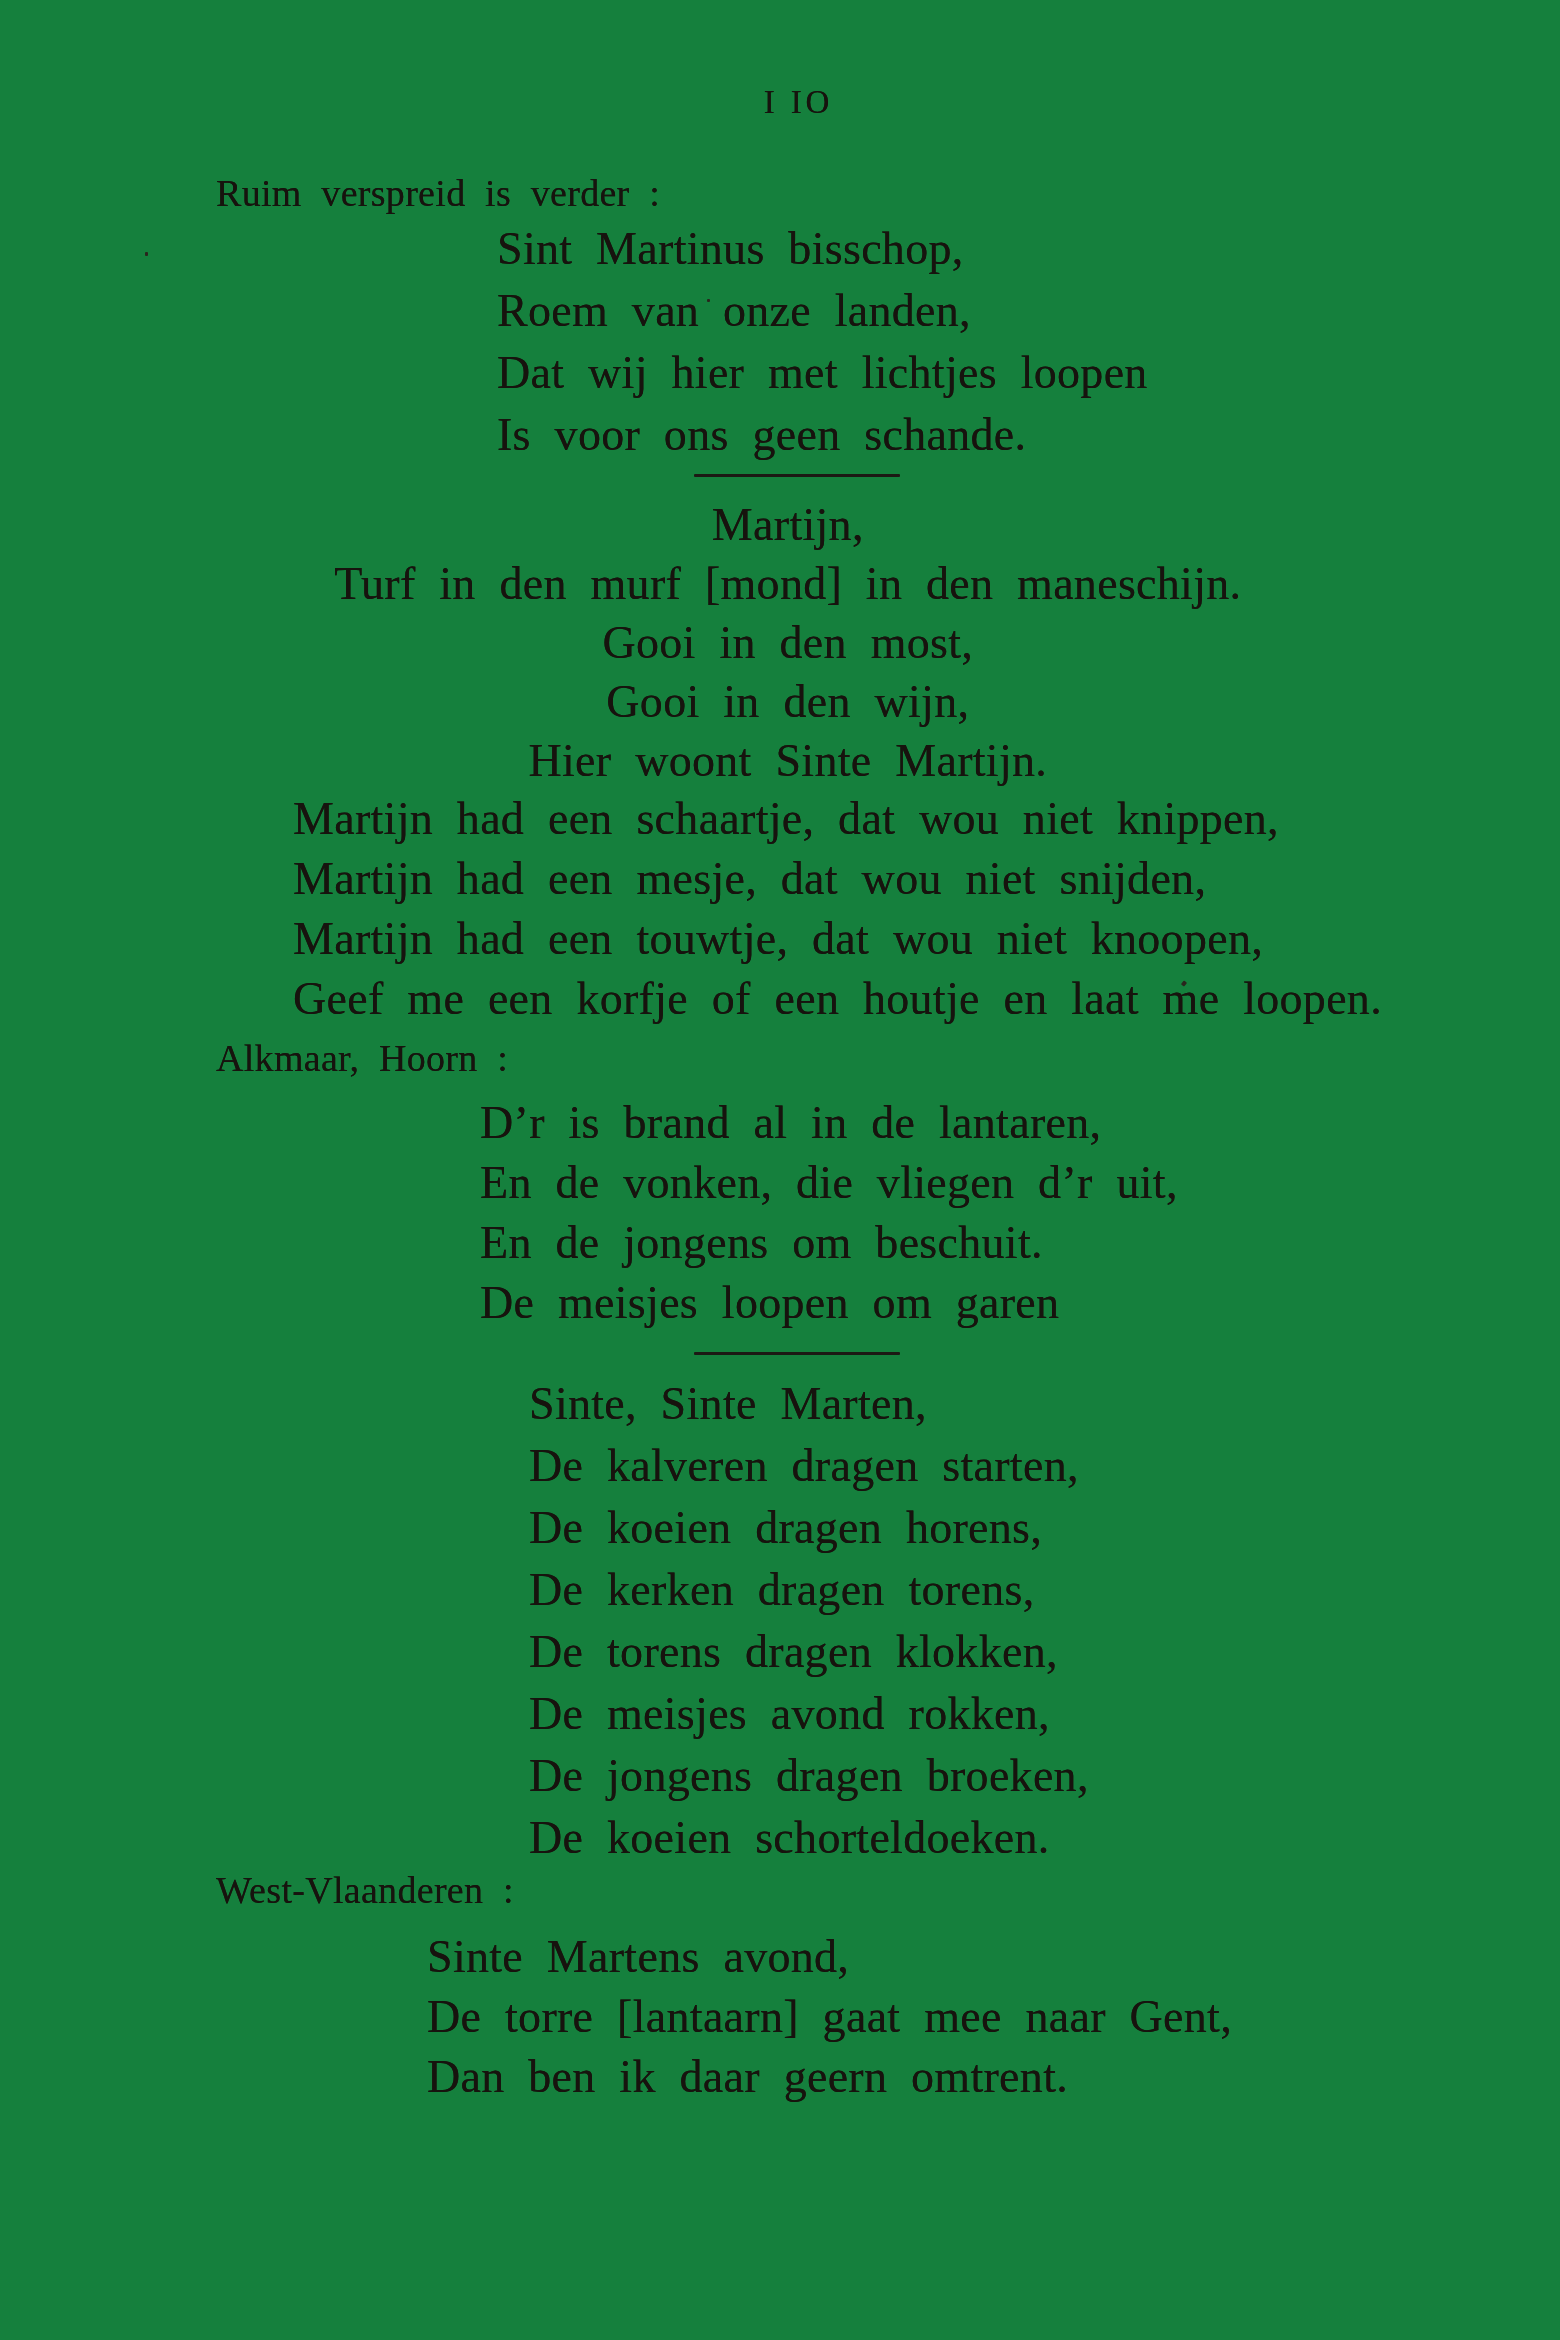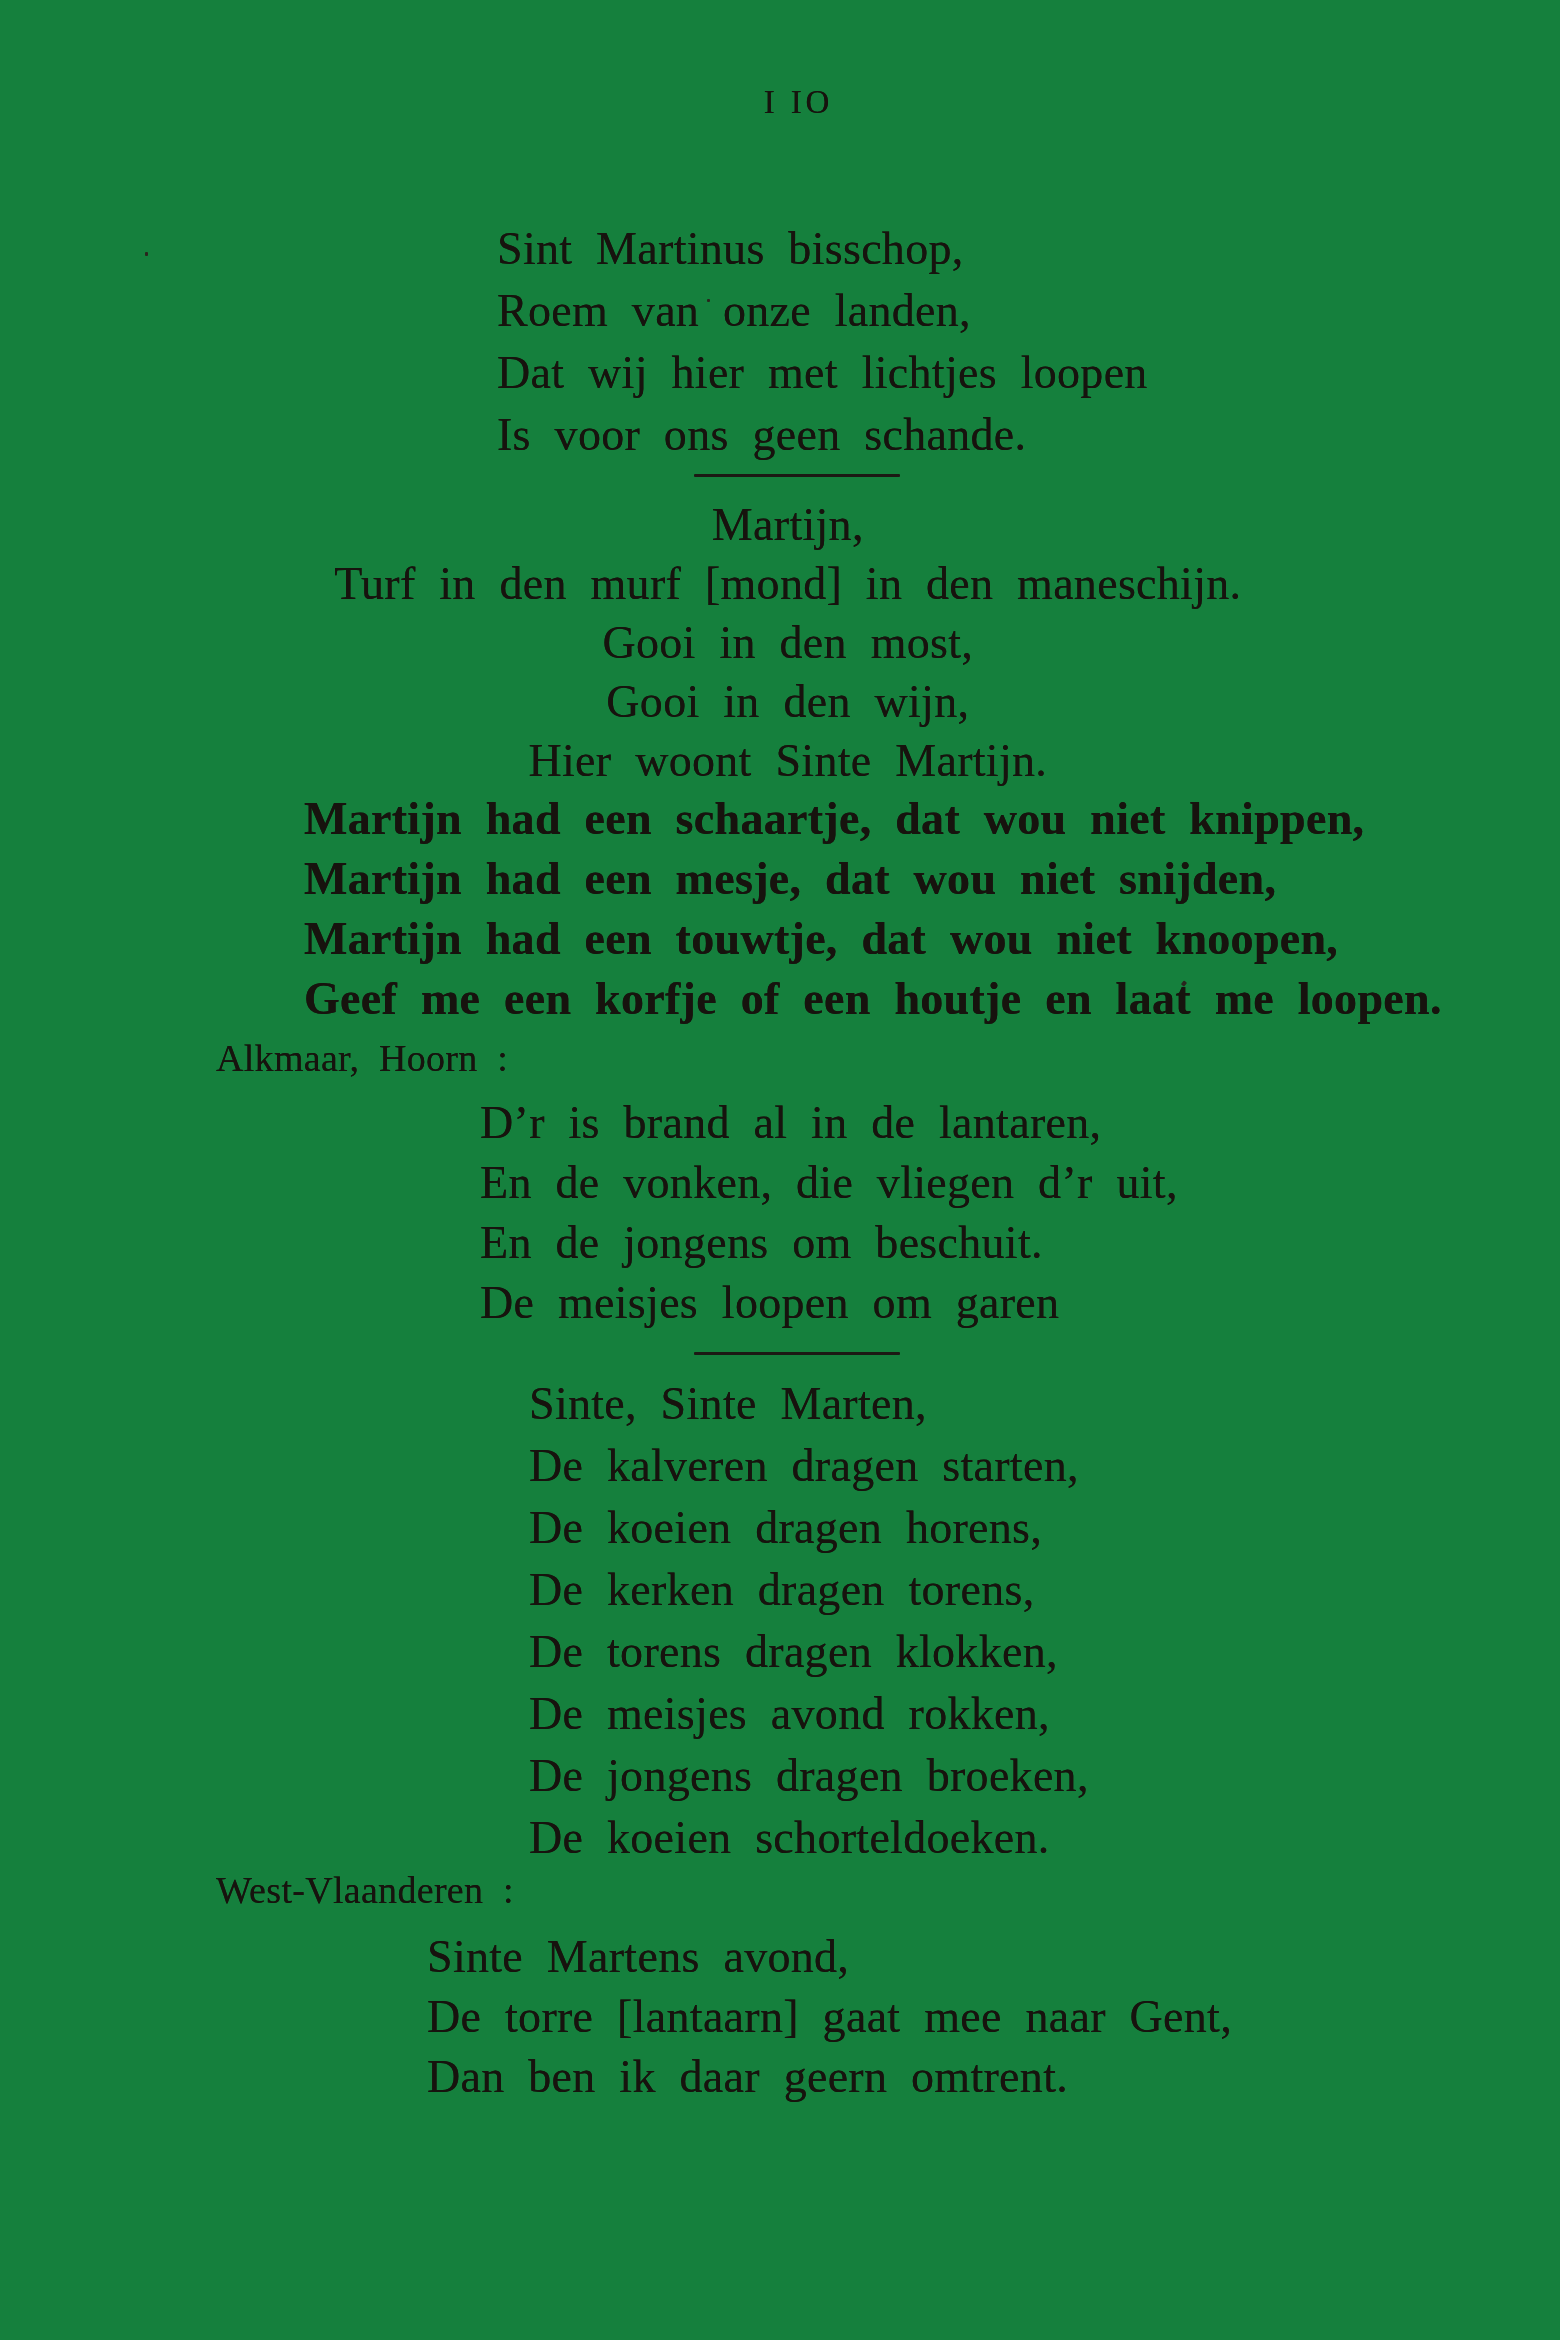--- a/index.html
+++ b/index.html
@@ -50,21 +50,21 @@
   .stanza .vline { white-space: nowrap; }
   #stanza-sint-martinus { left: 497px; top: 218px; line-height: 62px; }
   #stanza-martijn {
     left: 0;
     top: 495px;
     width: 1560px;
     text-align: center;
     transform: translateX(7.8px);
     line-height: 59px;
   }
-  #stanza-martijn-had { left: 304px; top: 789px; line-height: 60px; font-weight: bold; }
+  #stanza-martijn-had { left: 293px; top: 789px; line-height: 60px; }
   #label-alkmaar { top: 1027px; }
   #stanza-lantaren { left: 480px; top: 1093px; line-height: 60px; }
   #stanza-sinte-marten { left: 529px; top: 1373px; line-height: 62px; }
   #label-west-vlaanderen { top: 1859px; }
   #stanza-sinte-martens-avond { left: 427px; top: 1927px; line-height: 60px; }
   .divider {
     position: absolute;
     left: 694px;
     width: 206px;
     height: 2.9px;
@@ -82,20 +82,21 @@
   #speck-2 { left: 707px; top: 299px; width: 2.9px; height: 2.9px; }
   #speck-3 { left: 1182px; top: 981px; width: 3.9px; height: 4.9px; transform: rotate(40deg); }
 </style>
 </head>
 <body>
 
 <div class="page">
 
   <div class="pagenum txt">I IO</div>
 
+  <div class="label txt" style="top:162px;">Ruim verspreid is verder :</div>
 
   <div class="stanza txt" id="stanza-sint-martinus">
     <div class="vline">Sint Martinus bisschop,</div>
     <div class="vline">Roem van onze landen,</div>
     <div class="vline">Dat wij hier met lichtjes loopen</div>
     <div class="vline">Is voor ons geen schande.</div>
   </div>
 
   <div class="divider" id="divider-1"></div>
 

